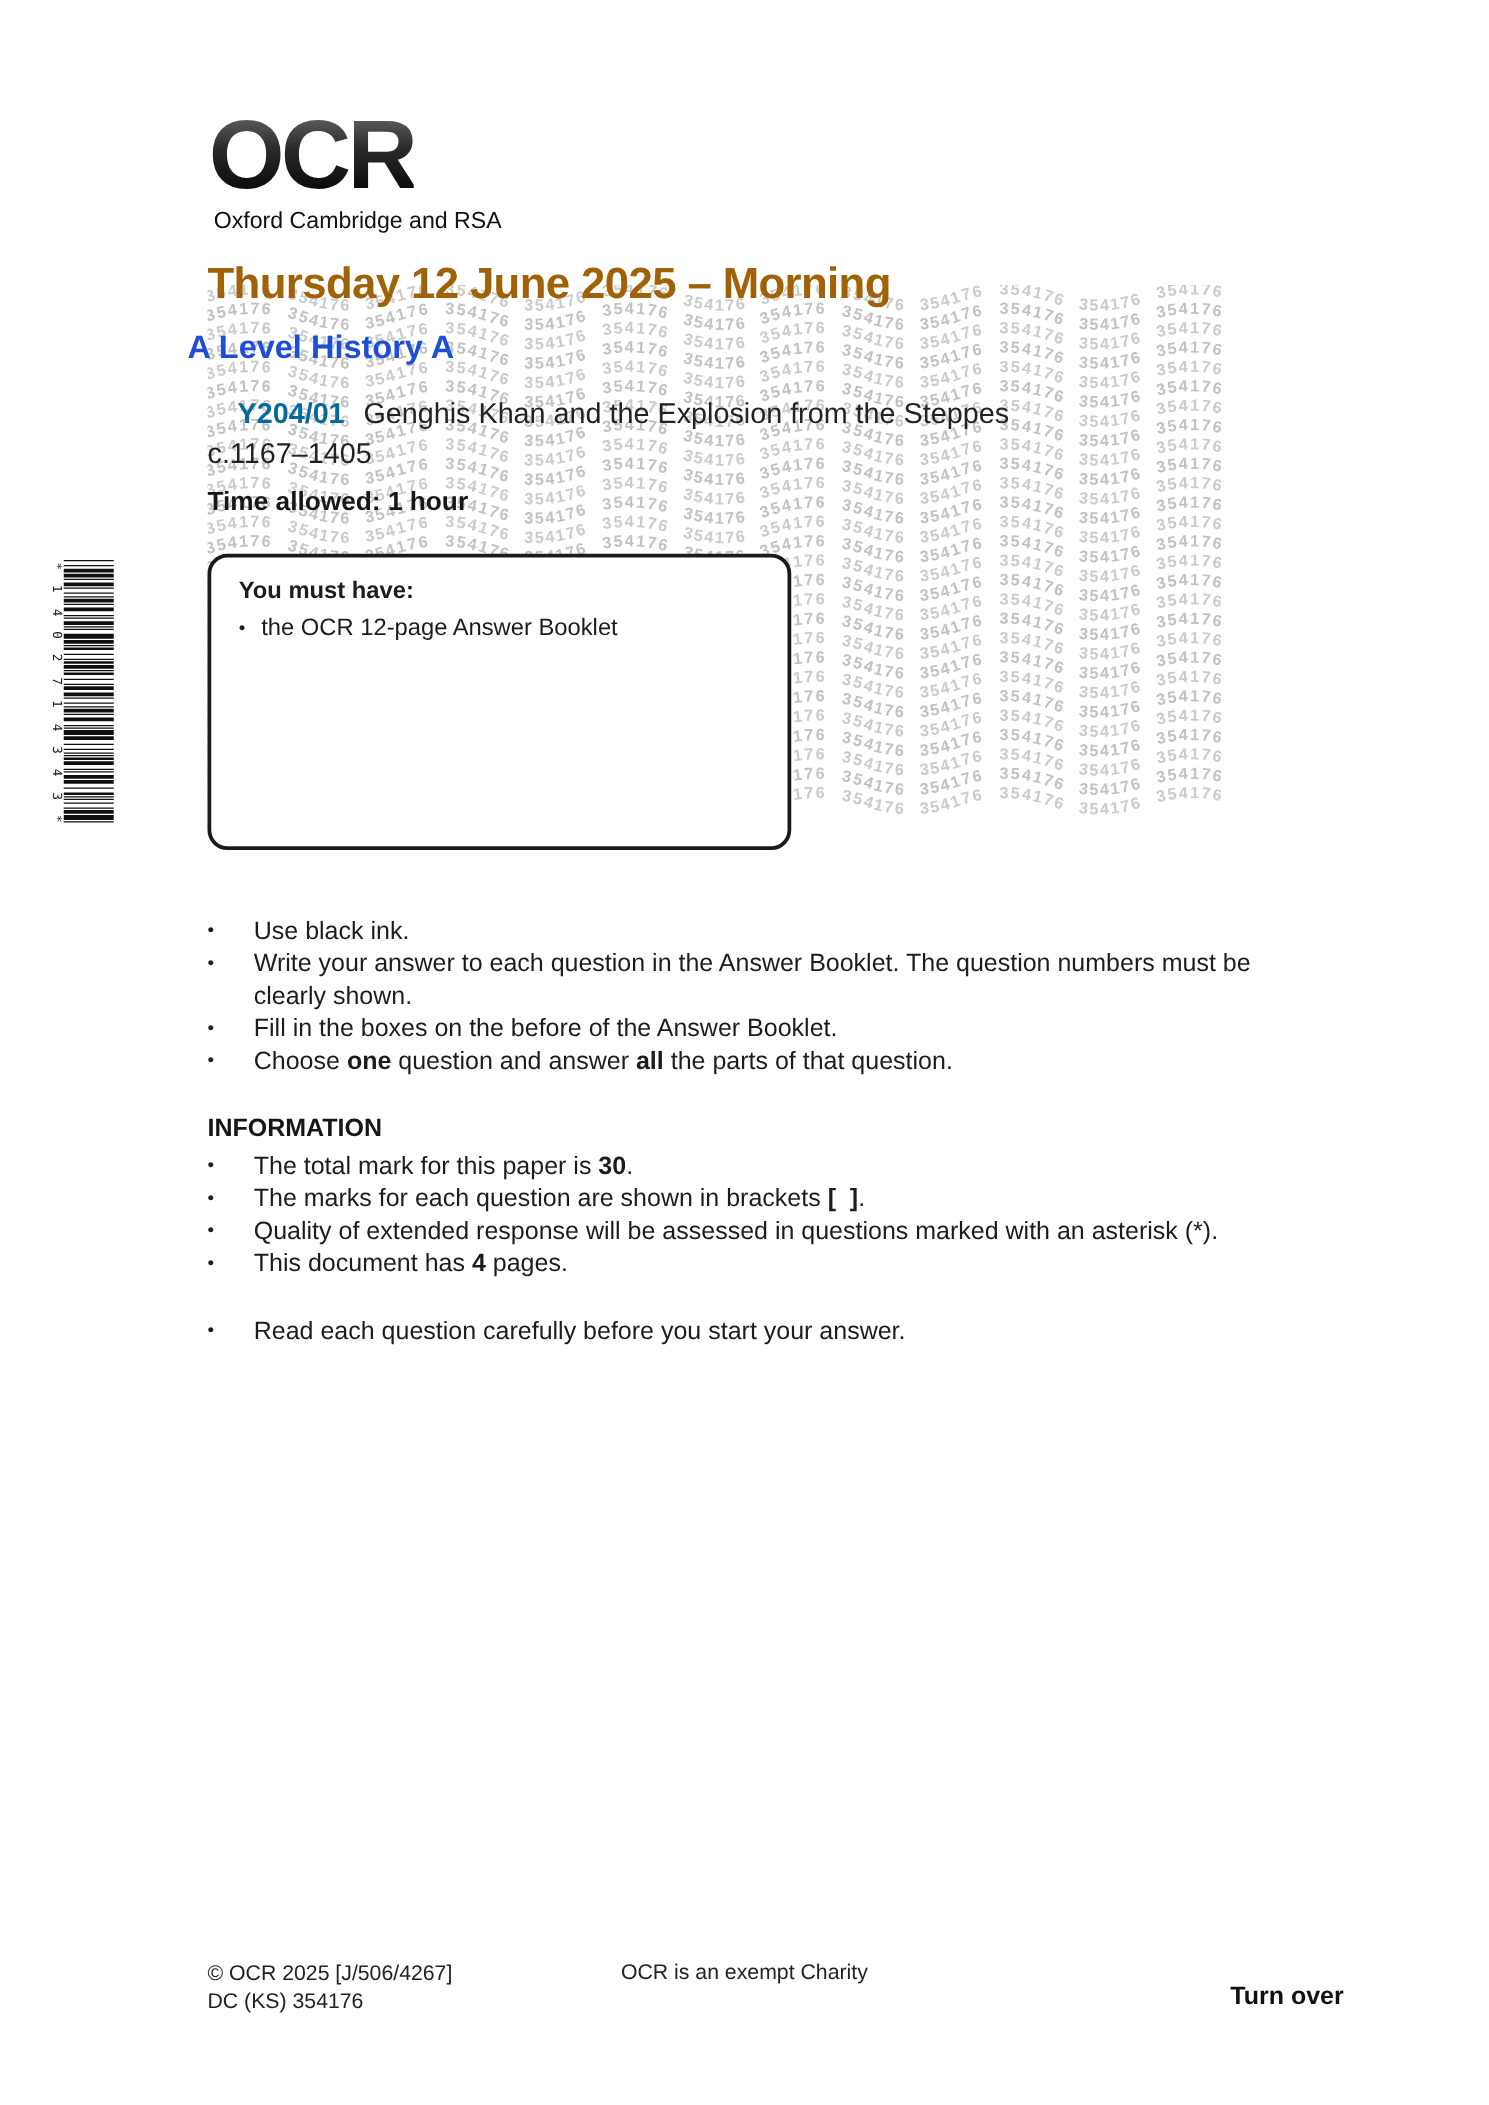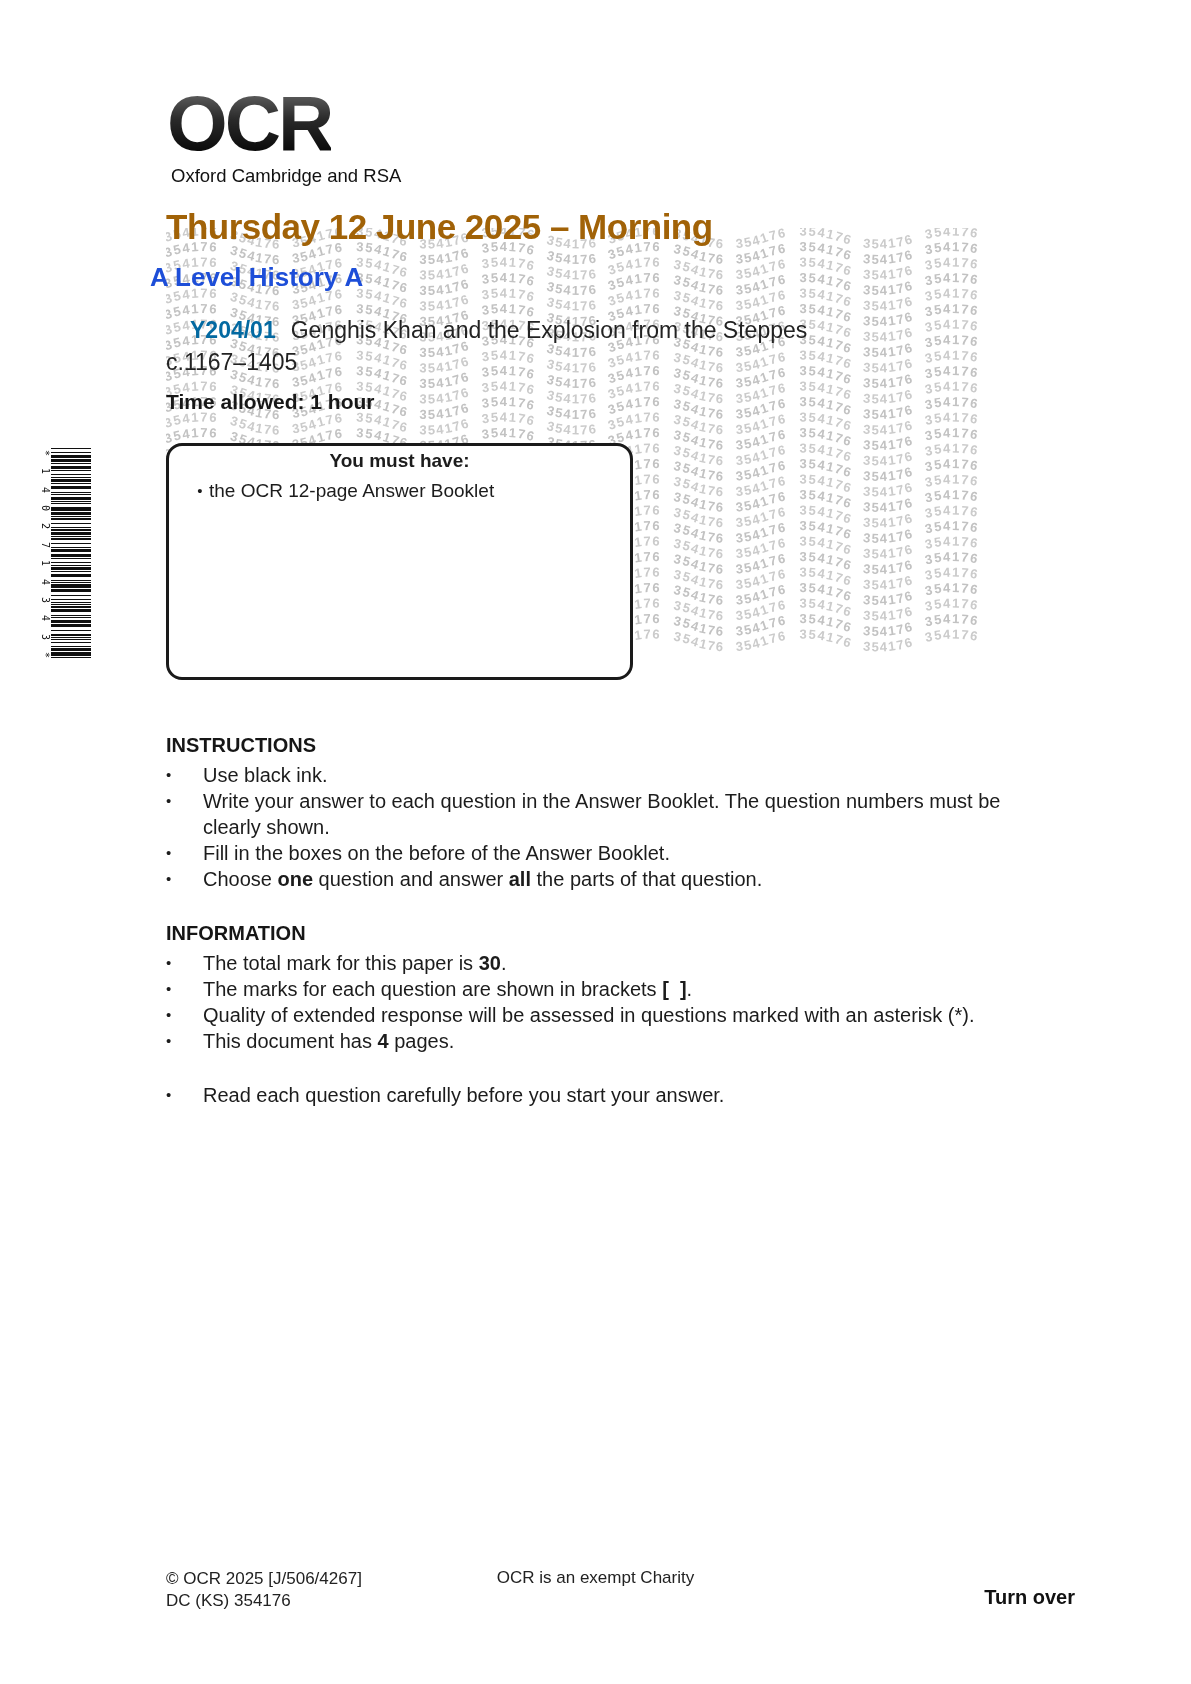--- a/index.html
+++ b/index.html
@@ -49,21 +49,21 @@
   }
   .h-paper .code{font-weight:bold;margin-right:15px;color:#0369a1;margin-left:24px;}
   .h-time{
     position:absolute;left:166px;top:390px;
     font-size:21px;font-weight:bold;color:#161616;
   }
   
   .must-box{
     position:absolute;left:166px;top:443px;width:467px;height:237px;
     background:#ffffff;border:3px solid #1a1a1a;border-radius:16px;
-    box-sizing:border-box;padding:4px 22px;text-align:center;
+    box-sizing:border-box;padding:16px 22px;
   }
   .must-box .mh{font-size:19px;font-weight:bold;margin-bottom:6px;}
   .must-box .mi{font-size:19px;display:flex;line-height:26px;}
   .must-box .mi .dot{width:18px;font-size:15px;}
   
   .barcode{
     position:absolute;left:38px;top:448px;height:212px;
     display:flex;
   }
   .bc-chars{
@@ -283,21 +283,20 @@
         <div class="bar" style="height: 3.1px;"></div>
         <div class="gap" style="height: 1.2px;"></div>
         <div class="bar" style="height: 3.1px;"></div>
         <div class="gap" style="height: 1.2px;"></div>
         <div class="bar" style="height: 1.2px;"></div>
       </div>
   </div>
 
   <div class="sections" id="sections">
       <div class="section">
-        <div class="sec-heading">INSTRUCTIONS</div>
         <div class="bullet">
           <span class="marker">•</span>
           <span class="content">Use black ink.</span>
         </div>
         <div class="bullet">
           <span class="marker">•</span>
           <span class="content">Write your answer to each question in the Answer Booklet. The question numbers must be clearly shown.</span>
         </div>
         <div class="bullet">
           <span class="marker">•</span>

